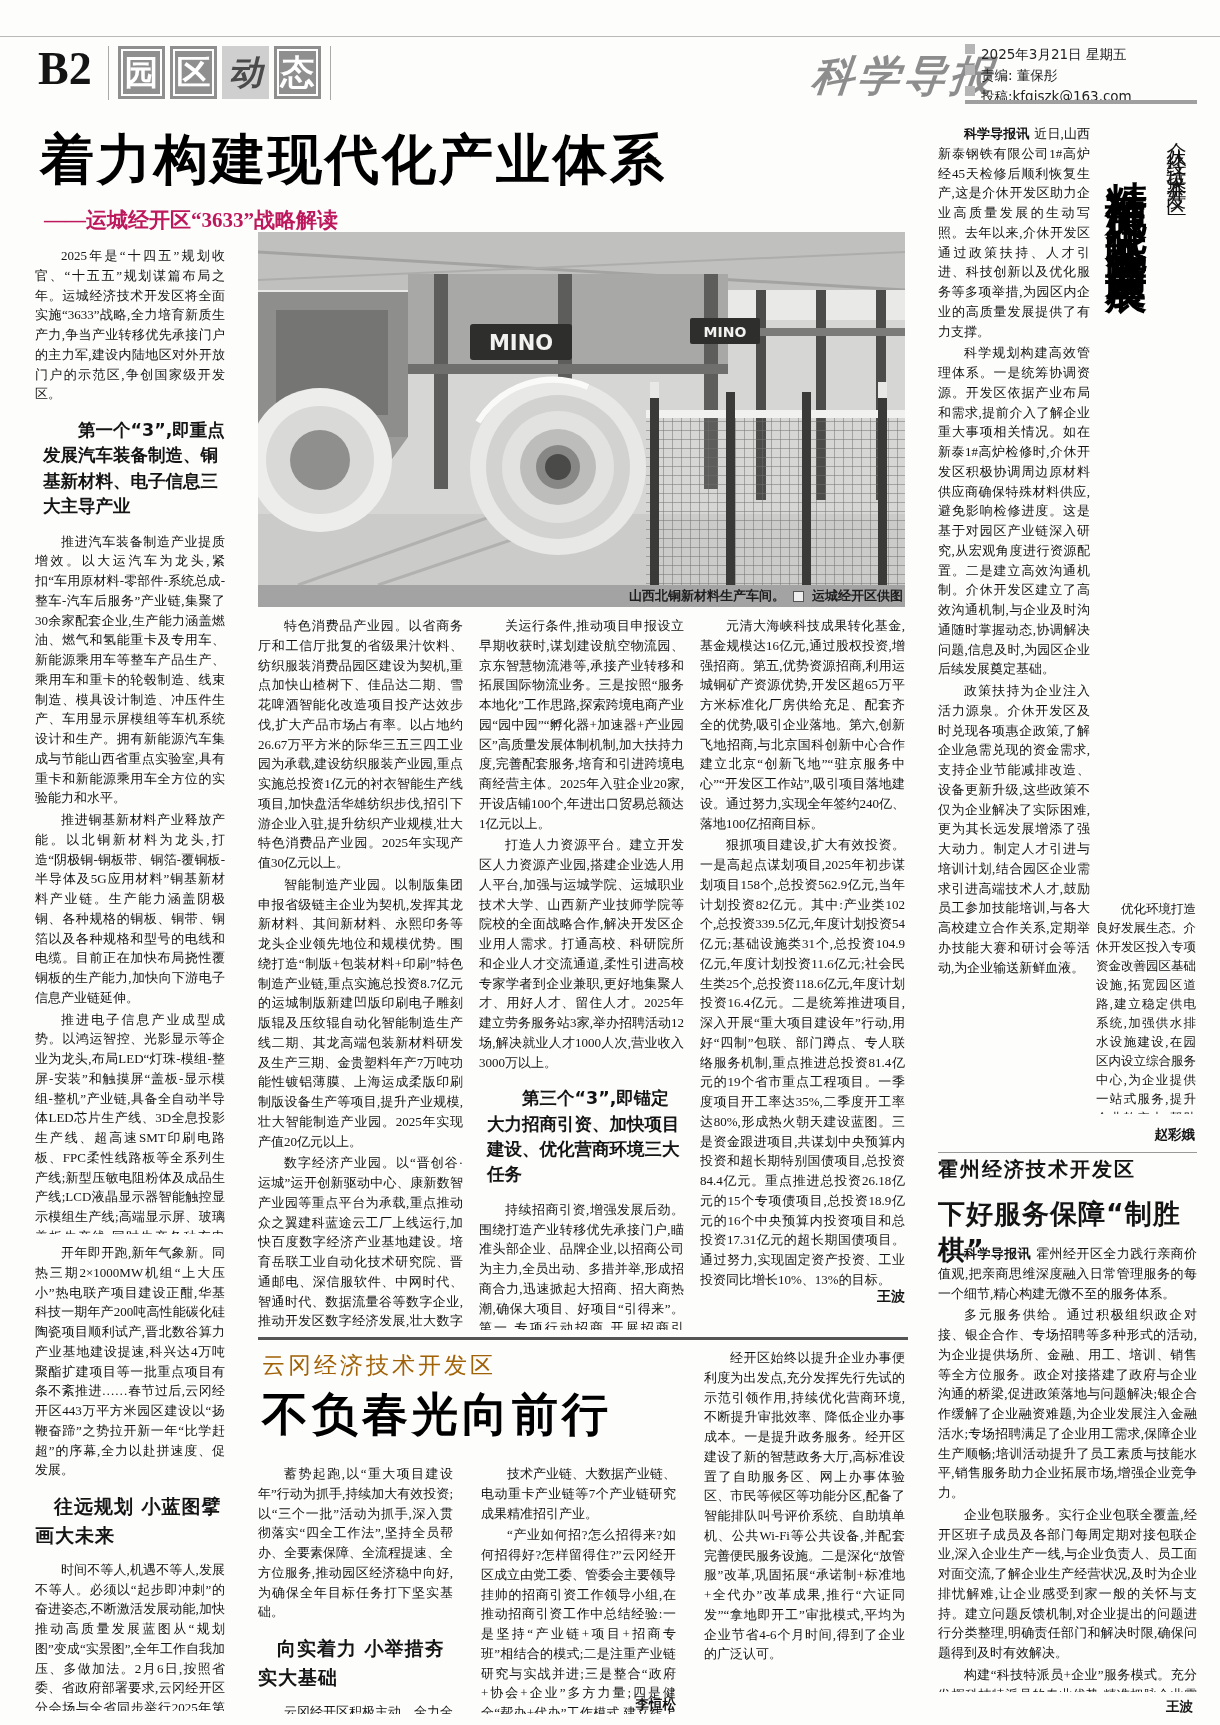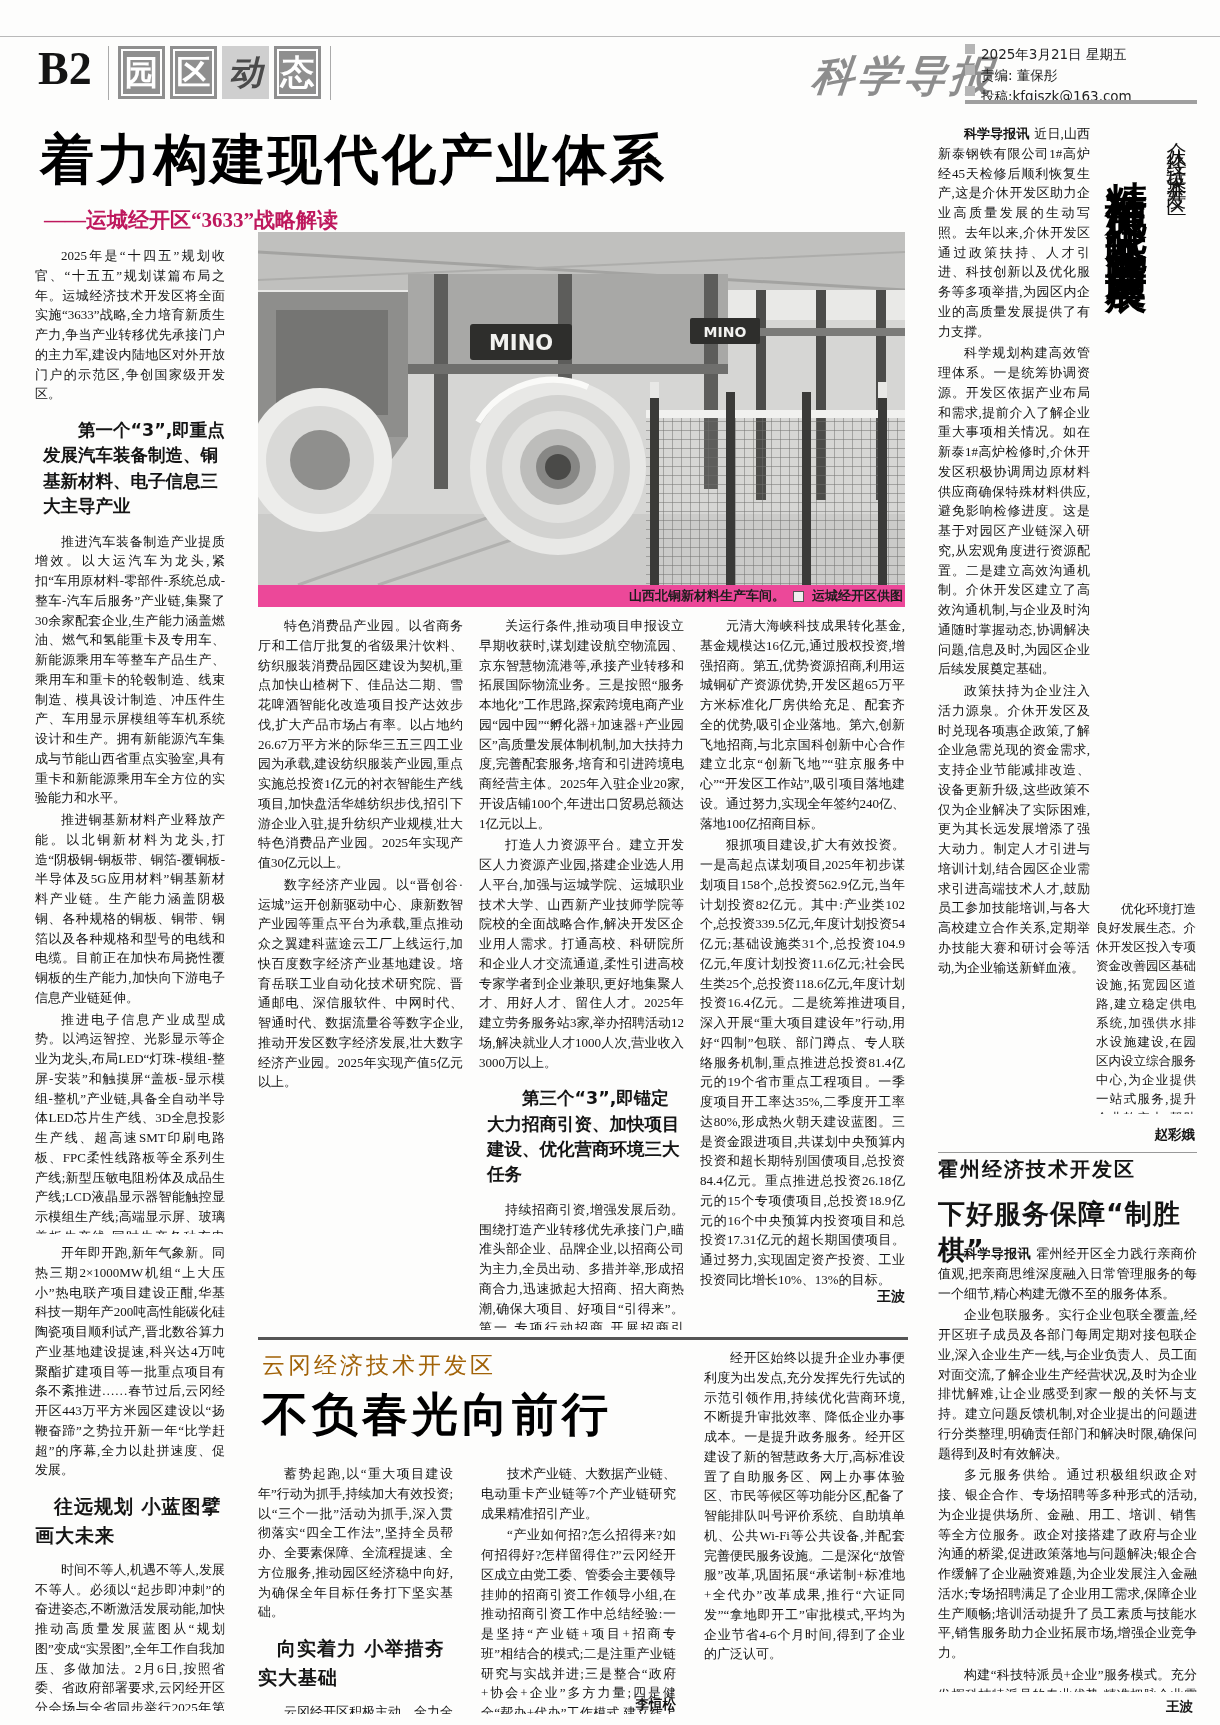--- a/index.html
+++ b/index.html
@@ -30,21 +30,21 @@
   .news-col{overflow:hidden;font-size:13px;line-height:1.52;text-align:justify;}
   .blk-p{text-indent:2em;margin:0 0 2px 0;}
   .blk-h{font-family:"DejaVu Sans","Liberation Sans",sans-serif;font-weight:bold;font-size:17.5px;
          line-height:1.45;margin:14px 0 12px 8px;text-indent:2em;text-align:left;}
   .blk-h2{font-family:"DejaVu Sans","Liberation Sans",sans-serif;font-weight:bold;font-size:19px;
           margin:12px 0 10px 0;text-indent:1em;letter-spacing:1px;text-align:left;}
   .lead-pre{font-family:"DejaVu Sans",sans-serif;font-weight:bold;}
   #main-col1{left:35px;top:246px;width:190px;height:988px;}
   #photo-wrap{left:258px;top:232px;width:647px;}
   #photo-svg{display:block;}
-  #photo-caption{height:22px;background:#ec4899;display:flex;align-items:center;justify-content:flex-end;
+  #photo-caption{height:22px;background:#a3a3a3;display:flex;align-items:center;justify-content:flex-end;
                  font-size:13px;font-weight:bold;color:#1d1d1d;padding-right:2px;gap:8px;}
   .cap-sq{width:9px;height:9px;background:#efefef;border:1px solid #555;flex:0 0 auto;}
   #main-cols{left:258px;top:616px;width:647px;height:714px;display:flex;gap:16px;position:absolute;}
   #main-cols .news-col{flex:1;height:100%;}
   #main-byline{right:315px;top:1288px;width:120px;text-align:right;font-weight:bold;
                font-family:"DejaVu Sans",sans-serif;font-size:14px;}
   #mid-divider{left:258px;top:1337px;width:650px;height:3px;background:#555;}
   
   #jiexiu{left:938px;top:118px;width:259px;height:1026px;}
   #jx-leftcol{left:0;top:6px;width:152px;height:1014px;}
@@ -169,20 +169,21 @@
   <div id="photo-caption">
     <span>山西北铜新材料生产车间。</span>
     <span class="cap-sq"></span>
     <span>运城经开区供图</span>
   </div>
 </div>
 
 <div id="main-cols">
   <div class="news-col">
       <div class="blk blk-p">特色消费品产业园。以省商务厅和工信厅批复的省级果汁饮料、纺织服装消费品园区建设为契机,重点加快山楂树下、佳品达二期、雪花啤酒智能化改造项目投产达效步伐,扩大产品市场占有率。以占地约26.67万平方米的际华三五三四工业园为承载,建设纺织服装产业园,重点实施总投资1亿元的衬衣智能生产线项目,加快盘活华雄纺织步伐,招引下游企业入驻,提升纺织产业规模,壮大特色消费品产业园。2025年实现产值30亿元以上。</div>
+      <div class="blk blk-p">智能制造产业园。以制版集团申报省级链主企业为契机,发挥其龙新材料、其间新材料、永熙印务等龙头企业领先地位和规模优势。围绕打造“制版+包装材料+印刷”特色制造产业链,重点实施总投资8.7亿元的运城制版新建凹版印刷电子雕刻版辊及压纹辊自动化智能制造生产线二期、其龙高端包装新材料研发及生产三期、金贵塑料年产7万吨功能性镀铝薄膜、上海运成柔版印刷制版设备生产等项目,提升产业规模,壮大智能制造产业园。2025年实现产值20亿元以上。</div>
       <div class="blk blk-p">数字经济产业园。以“晋创谷·运城”运开创新驱动中心、康新数智产业园等重点平台为承载,重点推动众之翼建科蓝途云工厂上线运行,加快百度数字经济产业基地建设。培育岳联工业自动化技术研究院、晋通邮电、深信服软件、中网时代、智通时代、数据流量谷等数字企业,推动开发区数字经济发展,壮大数字经济产业园。2025年实现产值5亿元以上。</div>
     </div>
   <div class="news-col">
       <div class="blk blk-p">关运行条件,推动项目申报设立早期收获时,谋划建设航空物流园、京东智慧物流港等,承接产业转移和拓展国际物流业务。三是按照“服务本地化”工作思路,探索跨境电商产业园“园中园”“孵化器+加速器+产业园区”高质量发展体制机制,加大扶持力度,完善配套服务,培育和引进跨境电商经营主体。2025年入驻企业20家,开设店铺100个,年进出口贸易总额达1亿元以上。</div>
       <div class="blk blk-p">打造人力资源平台。建立开发区人力资源产业园,搭建企业选人用人平台,加强与运城学院、运城职业技术大学、山西新产业技师学院等院校的全面战略合作,解决开发区企业用人需求。打通高校、科研院所和企业人才交流通道,柔性引进高校专家学者到企业兼职,更好地集聚人才、用好人才、留住人才。2025年建立劳务服务站3家,举办招聘活动12场,解决就业人才1000人次,营业收入3000万以上。</div>
       <div class="blk blk-h">第三个“3”,即锚定大力招商引资、加快项目建设、优化营商环境三大任务</div>
       <div class="blk blk-p">持续招商引资,增强发展后劲。围绕打造产业转移优先承接门户,瞄准头部企业、品牌企业,以招商公司为主力,全员出动、多措并举,形成招商合力,迅速掀起大招商、招大商热潮,确保大项目、好项目“引得来”。第一,专项行动招商,开展招商引资“冬春攻势”行动,实行班子领导领衔招商、小分队外出招商、春节慰问亲情招商、推介会集中招商,紧盯15条投资10亿元以上的线索,和京东、百度、长城、创维、英飞拓等知名品牌,积极对接,全力推动签约落地,努力实现奔赴300家、对接300家、签约100亿元、落地50亿元的阶段目标。1月中旬在深圳举办新兴产业未来产业暨电子信息产业招商推介会。全年计划在京津冀、长三角、粤港澳大湾区组织召开三场专题招商推介会,对接宣介,提高对接精准度,吸引一批优质项目落地建设。第二,坚持以商招商,用好“政府+链主企业+园区”招商模式,以链主企业大运、北铜以及制版为牵引,开展专业招商,发挥招商服务有限公司作用,组建专业化、市场化招商队伍。第四,产业基金招商,发挥5亿元产业引导基金作用,联动10亿元规模的“合汽生材”产业基金和</div>
     </div>
   <div class="news-col">
       <div class="blk blk-p">元清大海峡科技成果转化基金,基金规模达16亿元,通过股权投资,增强招商。第五,优势资源招商,利用运城铜矿产资源优势,开发区超65万平方米标准化厂房供给充足、配套齐全的优势,吸引企业落地。第六,创新飞地招商,与北京国科创新中心合作建立北京“创新飞地”“驻京服务中心”“开发区工作站”,吸引项目落地建设。通过努力,实现全年签约240亿、落地100亿招商目标。</div>
@@ -205,22 +206,22 @@
     </div>
   <div class="abs" id="jx-byline">赵彩娥</div>
 </div>
 
 <div class="abs" id="huozhou">
   <div class="abs" id="hz-rule"></div>
   <div class="abs" id="hz-kicker">霍州经济技术开发区</div>
   <div class="abs" id="hz-headline">下好服务保障“制胜棋”</div>
   <div class="abs news-col" id="hz-body">
       <div class="blk blk-p"><span class="lead-pre">科学导报讯 </span>霍州经开区全力践行亲商价值观,把亲商思维深度融入日常管理服务的每一个细节,精心构建无微不至的服务体系。</div>
+      <div class="blk blk-p">多元服务供给。通过积极组织政企对接、银企合作、专场招聘等多种形式的活动,为企业提供场所、金融、用工、培训、销售等全方位服务。政企对接搭建了政府与企业沟通的桥梁,促进政策落地与问题解决;银企合作缓解了企业融资难题,为企业发展注入金融活水;专场招聘满足了企业用工需求,保障企业生产顺畅;培训活动提升了员工素质与技能水平,销售服务助力企业拓展市场,增强企业竞争力。</div>
       <div class="blk blk-p">企业包联服务。实行企业包联全覆盖,经开区班子成员及各部门每周定期对接包联企业,深入企业生产一线,与企业负责人、员工面对面交流,了解企业生产经营状况,及时为企业排忧解难,让企业感受到家一般的关怀与支持。建立问题反馈机制,对企业提出的问题进行分类整理,明确责任部门和解决时限,确保问题得到及时有效解决。</div>
-      <div class="blk blk-p">多元服务供给。通过积极组织政企对接、银企合作、专场招聘等多种形式的活动,为企业提供场所、金融、用工、培训、销售等全方位服务。政企对接搭建了政府与企业沟通的桥梁,促进政策落地与问题解决;银企合作缓解了企业融资难题,为企业发展注入金融活水;专场招聘满足了企业用工需求,保障企业生产顺畅;培训活动提升了员工素质与技能水平,销售服务助力企业拓展市场,增强企业竞争力。</div>
       <div class="blk blk-p">构建“科技特派员+企业”服务模式。充分发挥科技特派员的专业优势,精准把脉企业需求,大力推动企业科技创新。深入开展“专精特新”精细化培育工作,为企业量身定制培育方案,助力企业走专业化、精细化、特色化、新颖化发展之路。同时,充分发挥霍州经开区国家高新技术产业化基地的平台优势,不断提升助力园区企业高质量发展的科技创新能力,不断强化企业服务能力。</div>
     </div>
   <div class="abs" id="hz-byline">王波</div>
 </div>
 
 <div class="abs news-col" id="yg-leftstrip">
     <div class="blk blk-p">开年即开跑,新年气象新。同热三期2×1000MW机组“上大压小”热电联产项目建设正酣,华基科技一期年产200吨高性能碳化硅陶瓷项目顺利试产,晋北数谷算力产业基地建设提速,科兴达4万吨聚酯扩建项目等一批重点项目有条不紊推进……春节过后,云冈经开区443万平方米园区建设以“扬鞭奋蹄”之势拉开新一年“比学赶超”的序幕,全力以赴拼速度、促发展。</div>
     <div class="blk blk-h2">往远规划 小蓝图擘画大未来</div>
     <div class="blk blk-p">时间不等人,机遇不等人,发展不等人。必须以“起步即冲刺”的奋进姿态,不断激活发展动能,加快推动高质量发展蓝图从“规划图”变成“实景图”,全年工作自我加压、多做加法。2月6日,按照省委、省政府部署要求,云冈经开区分会场与全省同步举行2025年第一季度“三个一批”活动,重点项目集中开工,深化布局,让未来可期。</div>
   </div>

